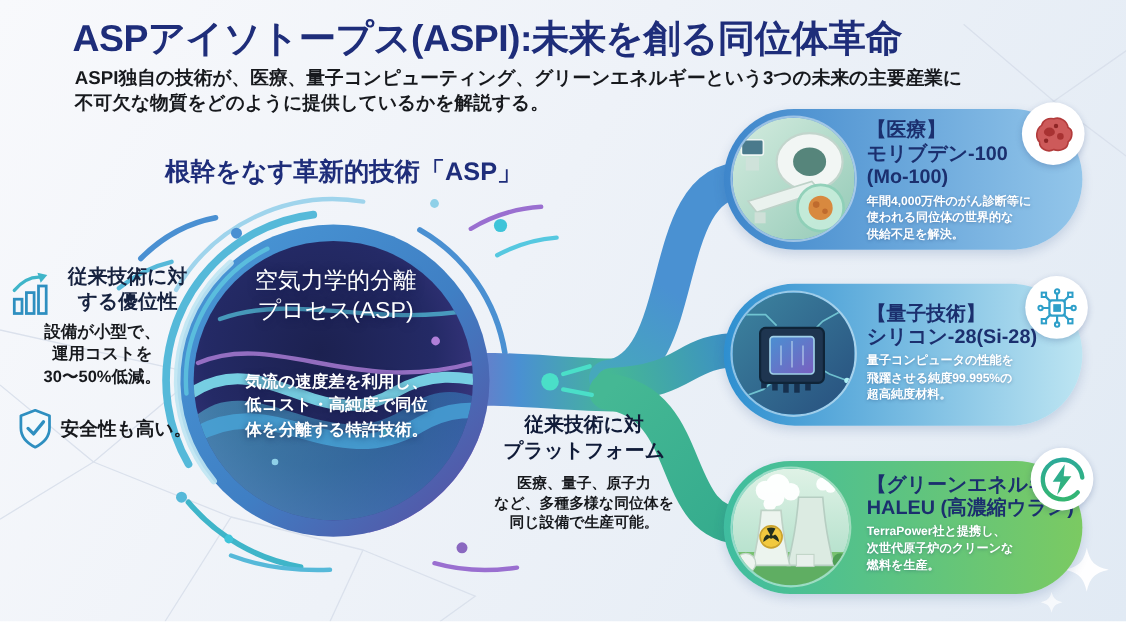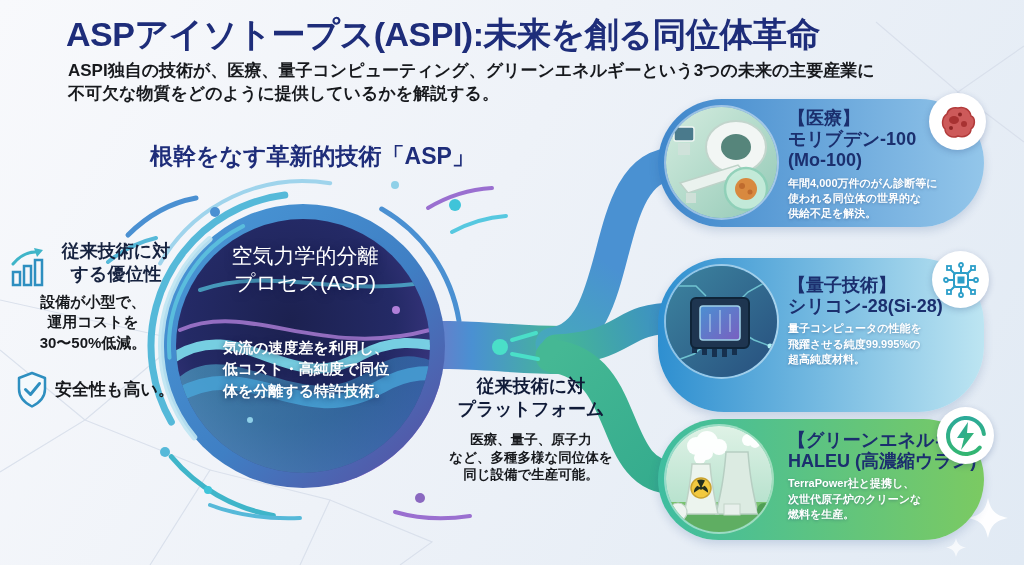--- a/index.html
+++ b/index.html
@@ -36,21 +36,21 @@
   .safety .icon { position:absolute; left:13px; top:2px; }
   .safety-label { position:absolute; left:55px; top:10px; font-size:17px; font-weight:800; color:#17191d; white-space:nowrap; }
 
   .platform { position:absolute; left:418px; top:375px; width:226px; z-index:2; text-align:center; }
   .platform-title { font-size:18px; font-weight:800; color:#101b38; line-height:1.25; }
   .platform-body { margin-top:11px; font-size:13.5px; font-weight:700; color:#17191d; line-height:1.3; }
 
   .card { position:absolute; left:658px; width:326px; z-index:3; border-radius:66px;
     box-shadow:0 4px 10px rgba(40,80,140,.18); }
   .card1 { top:99px;  height:128px; }
-  .card2 { top:258px; height:154px; }
+  .card2 { top:258px; height:129px; }
   .card3 { top:419px; height:121px; }
   .card-img { position:absolute; left:8px; top:8px; width:111px; height:111px;
     border-radius:50%; overflow:hidden; box-shadow:0 0 0 2px rgba(255,255,255,.45); }
   .card3 .card-img { width:106px; height:106px; left:8px; top:7px; }
   .card-text { position:absolute; left:130px; top:0; width:196px; }
   .card1 .card-text { padding-top:9px; }
   .card2 .card-text { padding-top:17px; }
   .card3 .card-text { padding-top:11px; }
   .card-cat  { font-size:18px; font-weight:800; color:#1b2f6e; line-height:1.18; white-space:nowrap; }
   .card-prod { font-size:18px; font-weight:800; color:#1b2f6e; line-height:1.18; white-space:pre-line; }

